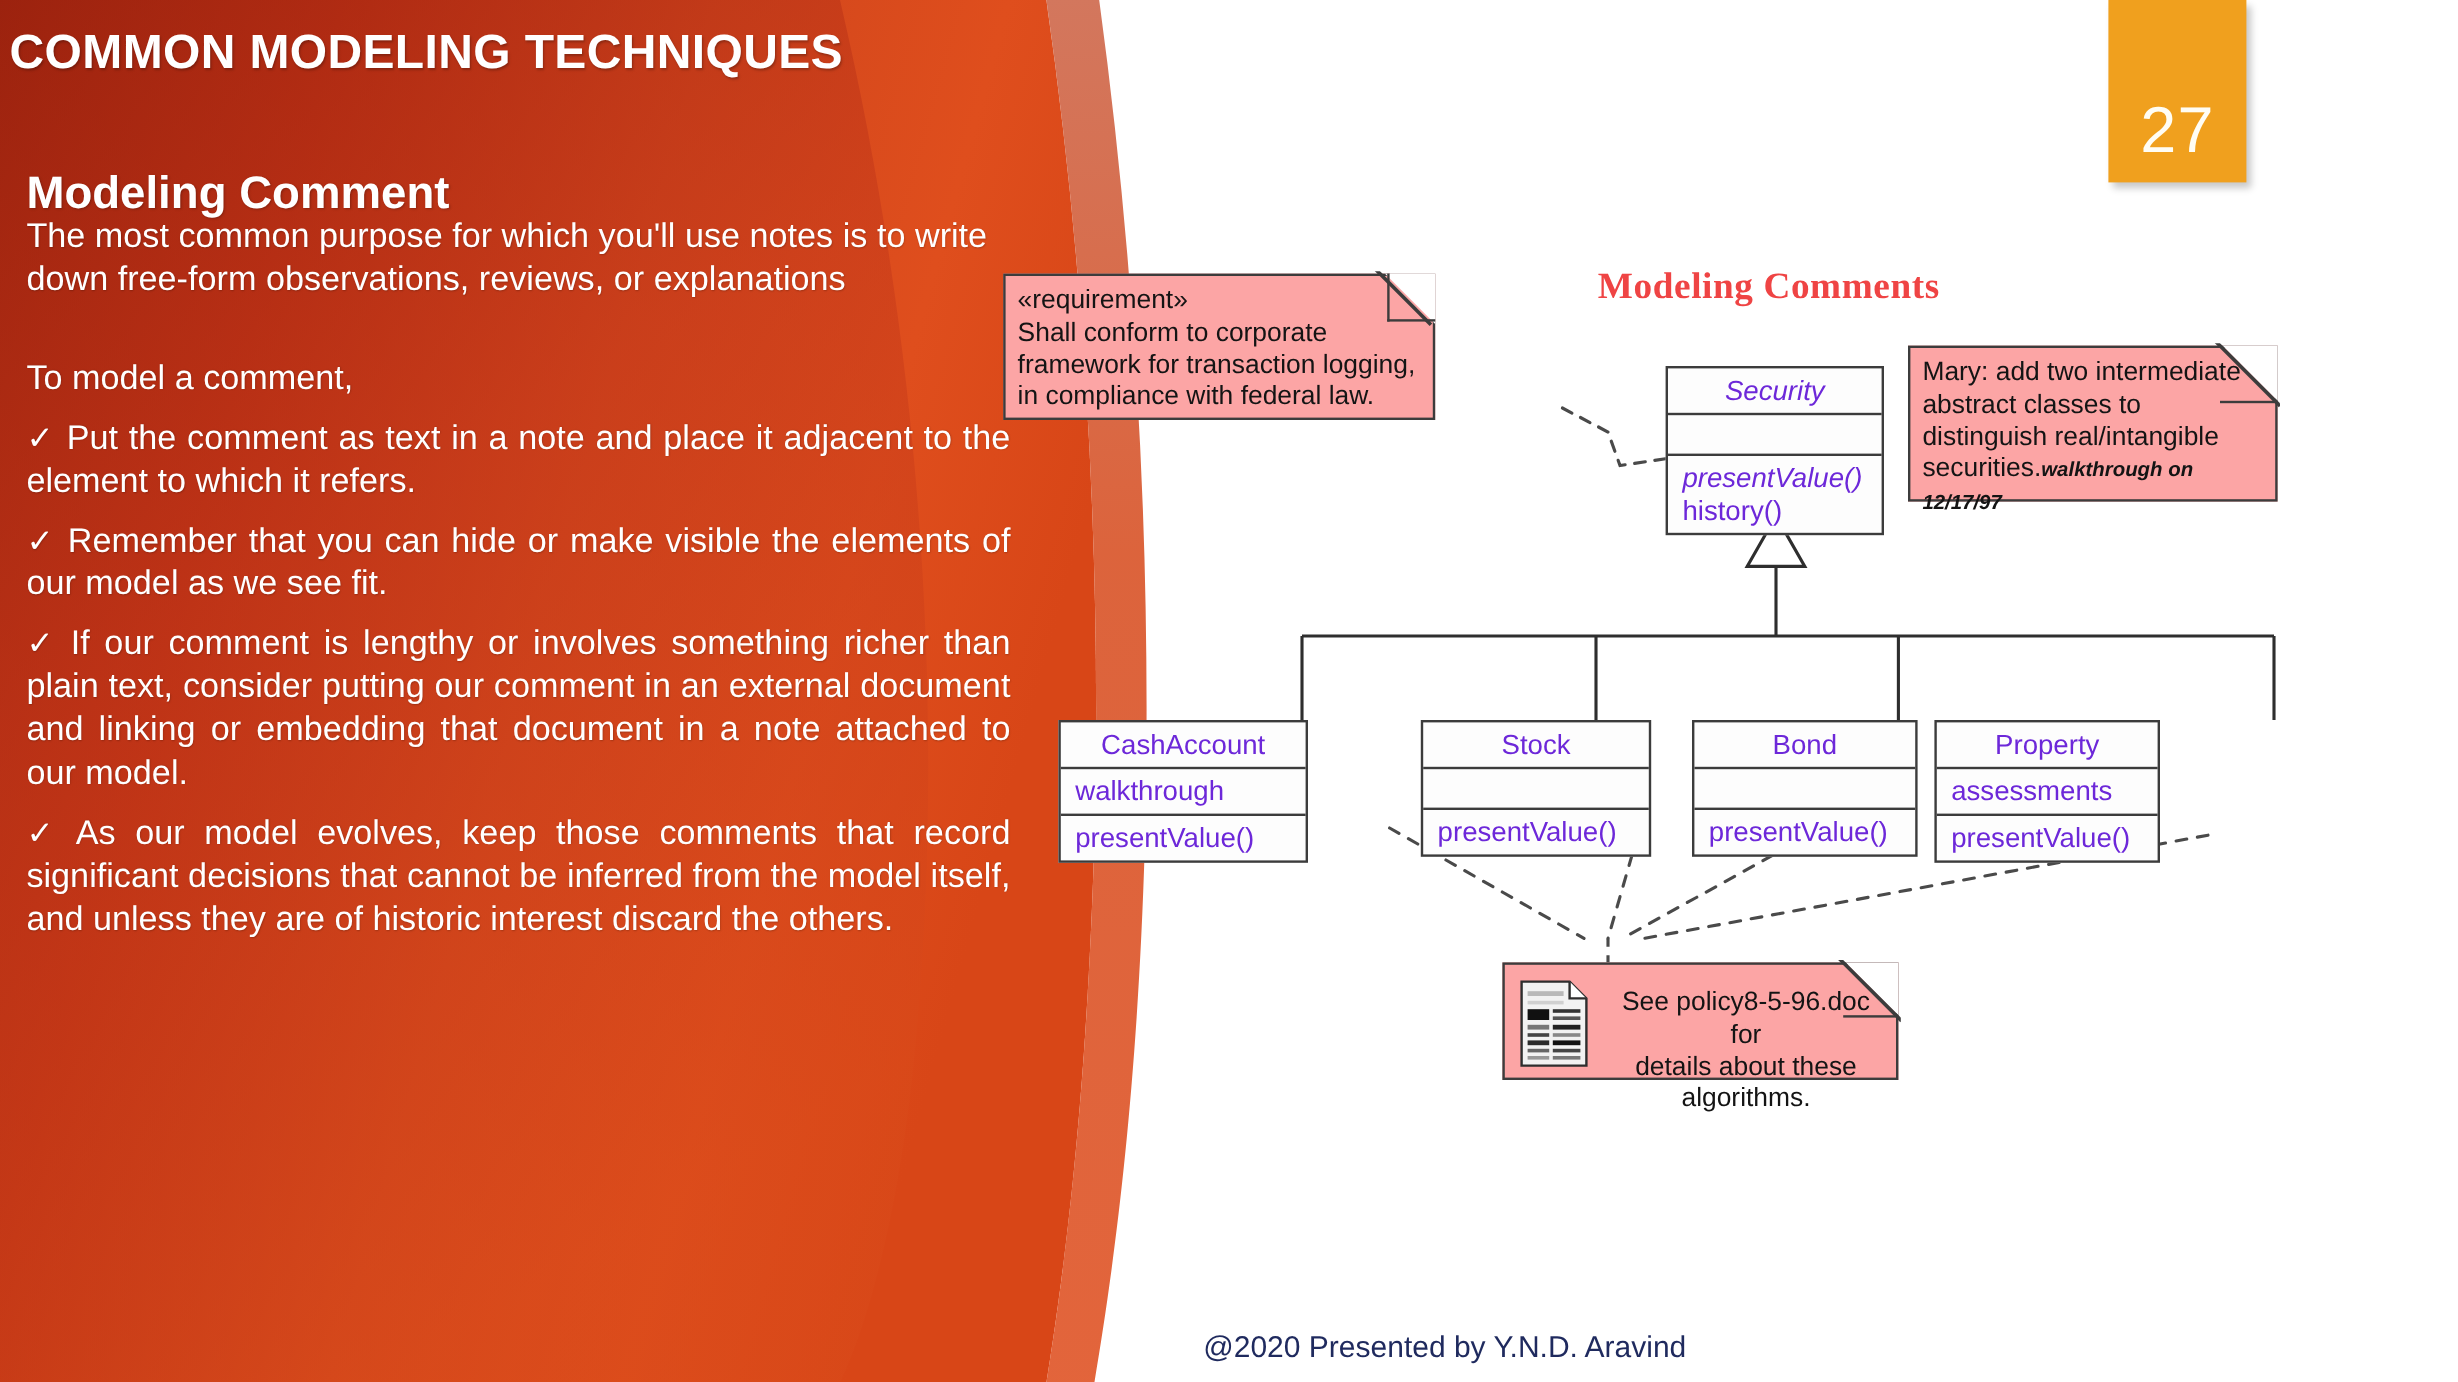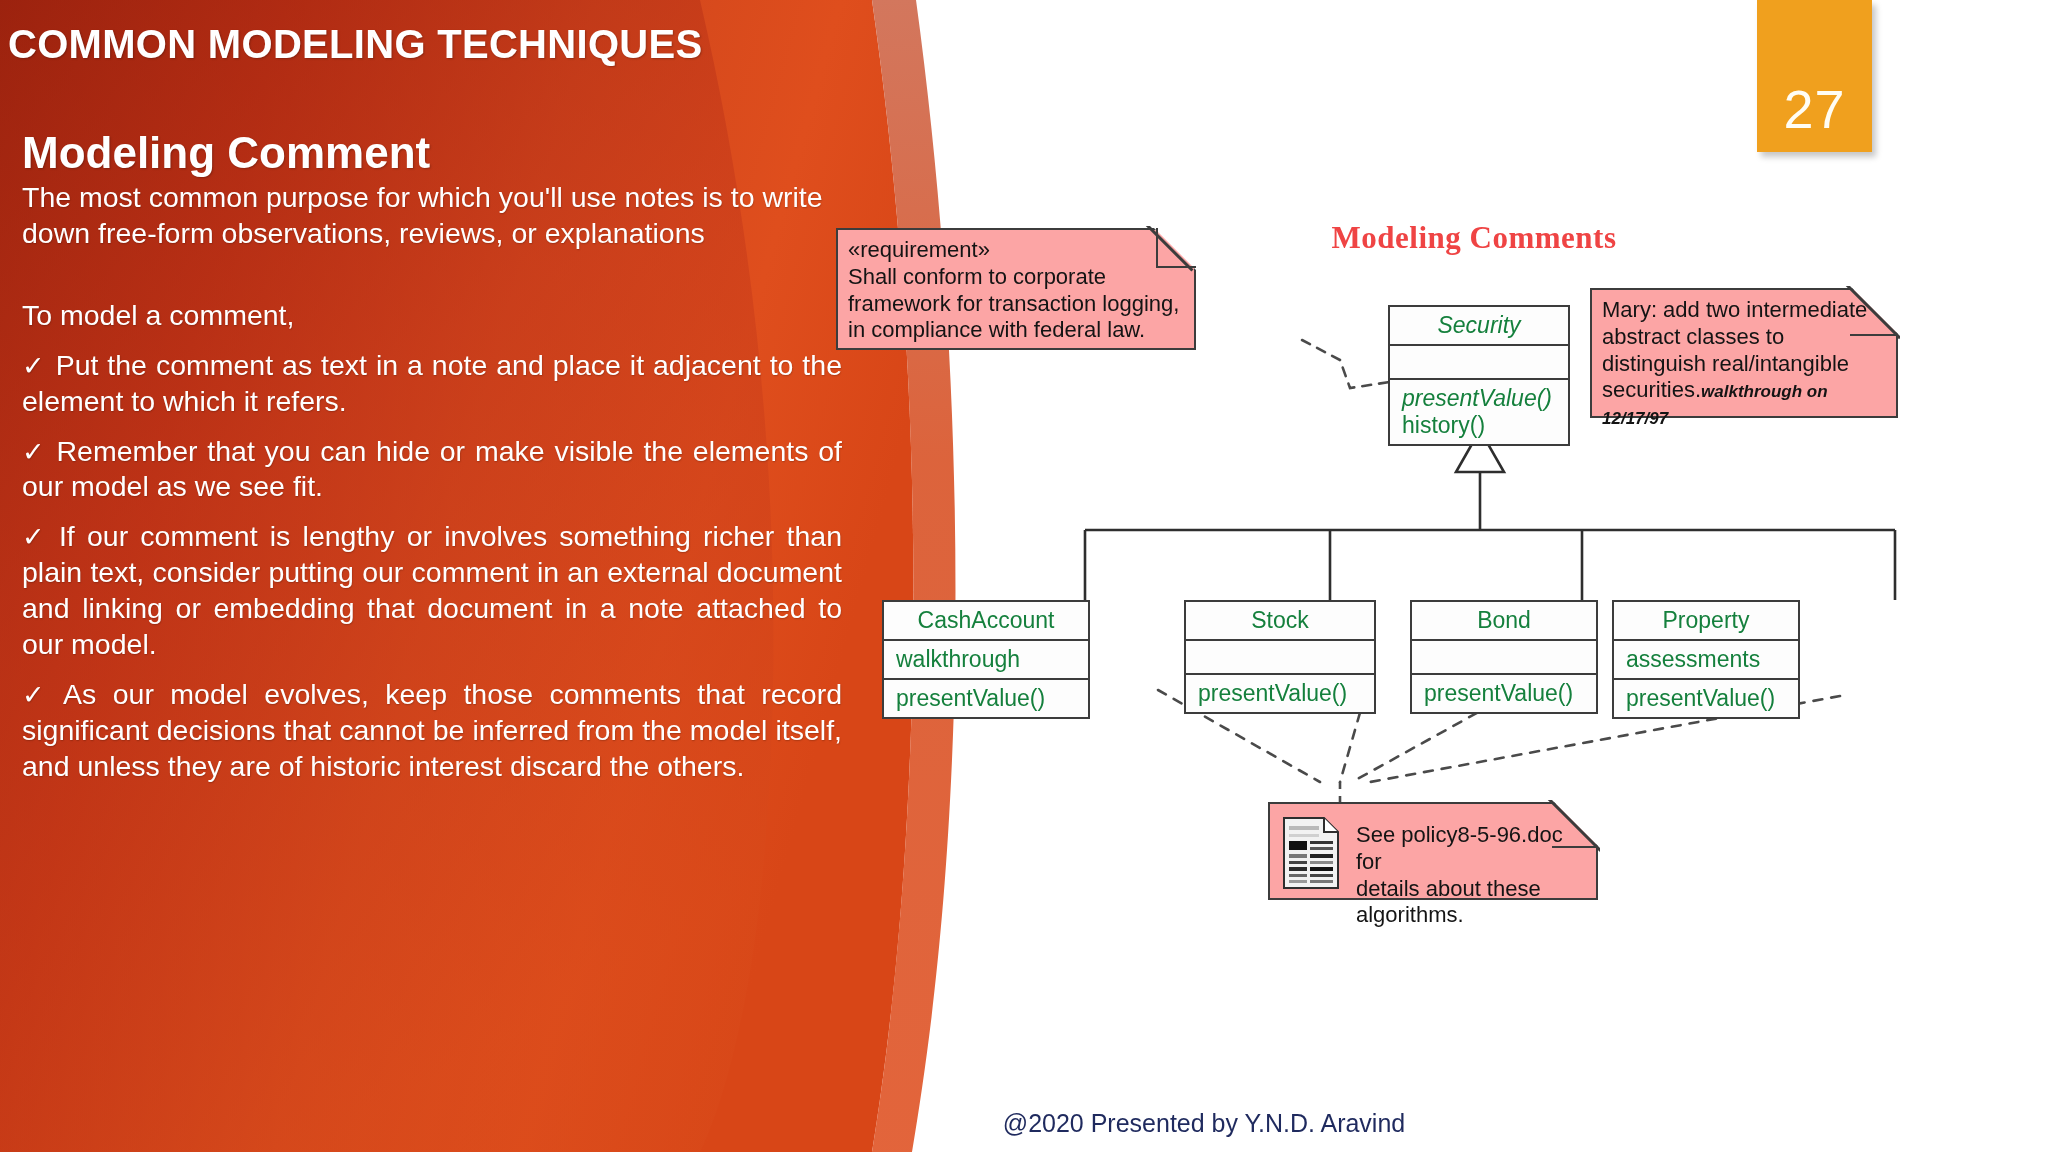--- a/index.html
+++ b/index.html
@@ -69,22 +69,22 @@
     width: 890px;
     font-size: 40px;
     font-weight: bold;
     letter-spacing: 0.3px;
     text-shadow: 1px 1px 2px rgba(0,0,0,0.25);
     white-space: nowrap;
   }
   .sub-title {
     position: absolute;
     left: 22px;
-    top: 128px;
-    font-size: 44px;
+    top: 140px;
+    font-size: 38px;
     font-weight: bold;
     text-shadow: 1px 1px 2px rgba(0,0,0,0.25);
   }
   .body-block {
     position: absolute;
     left: 22px;
     top: 180px;
     width: 820px;
   }
   .para {
@@ -155,21 +155,21 @@
     top: -2px;
     width: 42px;
     height: 42px;
     pointer-events: none;
   }
   .uml-class { background: #fdfdfd; }
   .cls-name, .cls-attrs, .cls-ops {
     padding: 5px 12px;
     font-size: 23px;
     line-height: 1.18;
-    color: #15803d;
+    color: #6d28d9;
   }
   .cls-name { text-align: center; }
   .cls-attrs { border-top: 2px solid #3c3c3c; }
   .cls-ops  { border-top: 2px solid #3c3c3c; }
   .italic { font-style: italic; }
   .note-small {
     font-size: 17px;
     font-style: italic;
     font-weight: bold;
   }
@@ -368,21 +368,21 @@
     <div class="uml-class" style="left:712px; top:570px; width:188px;">
       <div class="cls-name">Property</div>
       <div class="cls-attrs">
         <div>assessments</div>
       </div>
       <div class="cls-ops">
         <div>presentValue()</div>
       </div>
     </div>
 
-    <div class="uml-note" style="left:368px; top:772px; width:330px; height:98px; padding-left:86px; padding-top:18px;">
+    <div class="uml-note" style="left:352px; top:772px; width:330px; height:98px; padding-left:86px; padding-top:18px;text-align:center;">
       <div style="position:absolute; right:-2px; top:-2px; width:0; height:0;
                   border-left:44px solid transparent; border-top:44px solid #ffffff;"></div>
       <div style="position:absolute; right:-2px; top:42px; width:46px; height:2px;
                   background:#3c3c3c;"></div>
       <div style="position:absolute; right:-4px; top:-4px; width:60px; height:60px; overflow:hidden;">
         <div style="position:absolute; left:8px; top:-4px; width:76px; height:2.6px;
                     background:#3c3c3c; transform:rotate(45deg); transform-origin:left top;"></div>
       </div>
 
       <svg class="doc-glyph" viewBox="0 0 58 74">

